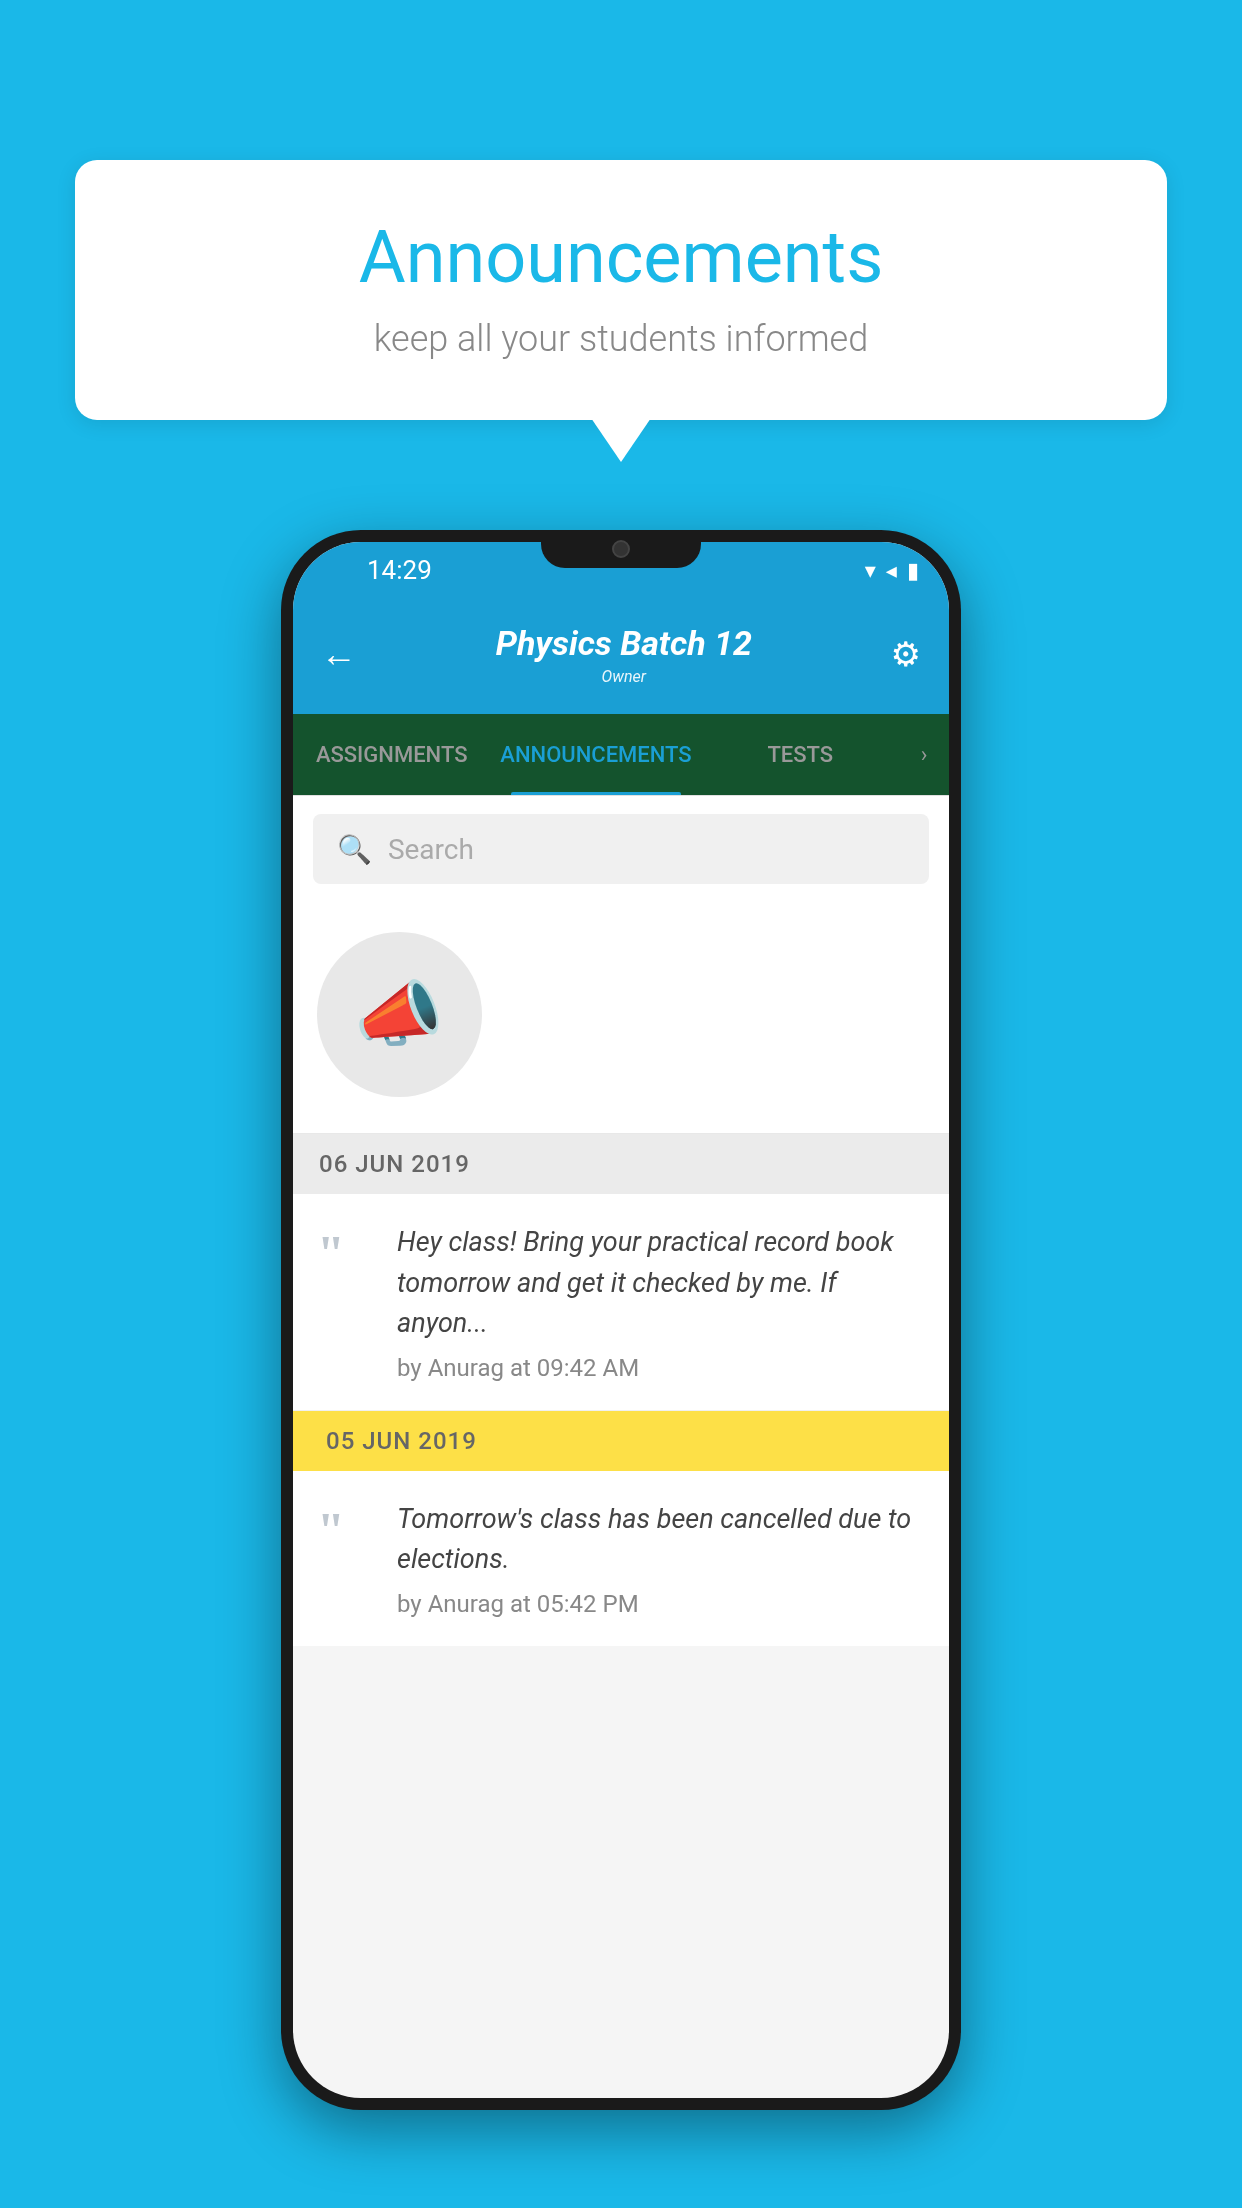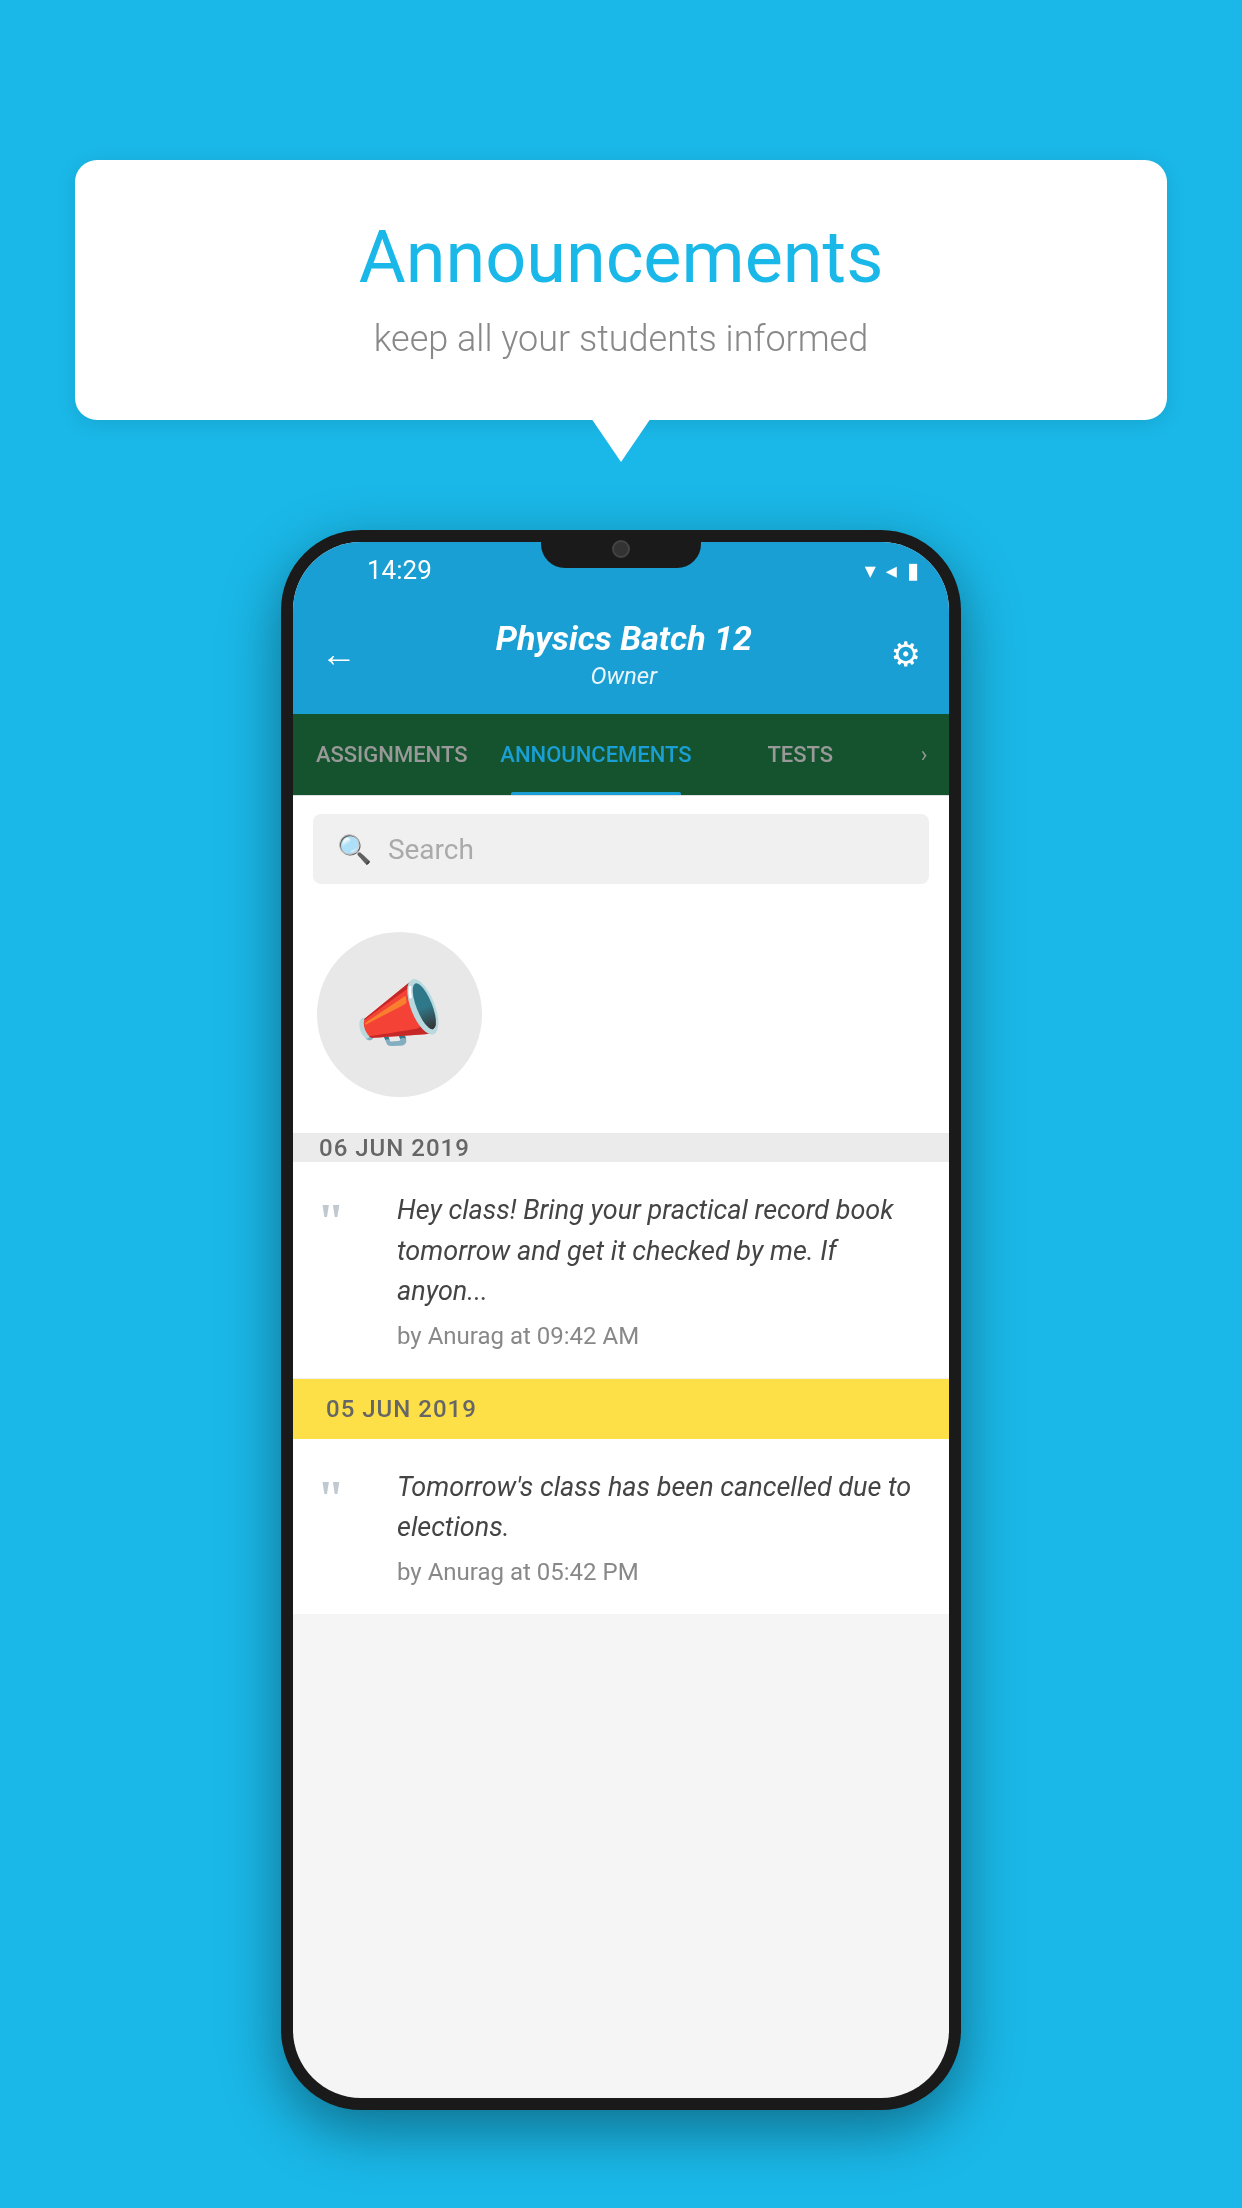--- a/index.html
+++ b/index.html
@@ -189,21 +189,21 @@
     }
 
     .header-title {
       color: white;
       font-size: 34px;
       font-weight: 700;
     }
 
     .header-subtitle {
       color: rgba(255,255,255,0.9);
-      font-size: 24px;
+      font-size: 16px;
       margin-top: 4px;
     }
 
     .header-gear {
       color: white;
       font-size: 34px;
       cursor: pointer;
     }
 
     
@@ -324,21 +324,21 @@
       padding: 22px 36px;
       font-size: 26px;
       font-weight: 500;
       cursor: pointer;
       display: inline-block;
     }
 
     
     .date-separator {
       background: #ebebeb;
-      padding: 0 26px;
+      padding: 16px 26px;
       font-size: 24px;
       color: #666;
       font-weight: 500;
       letter-spacing: 1px;
     }
 
     
     .announcement-item {
       background: white;
       padding: 28px 24px 28px;

